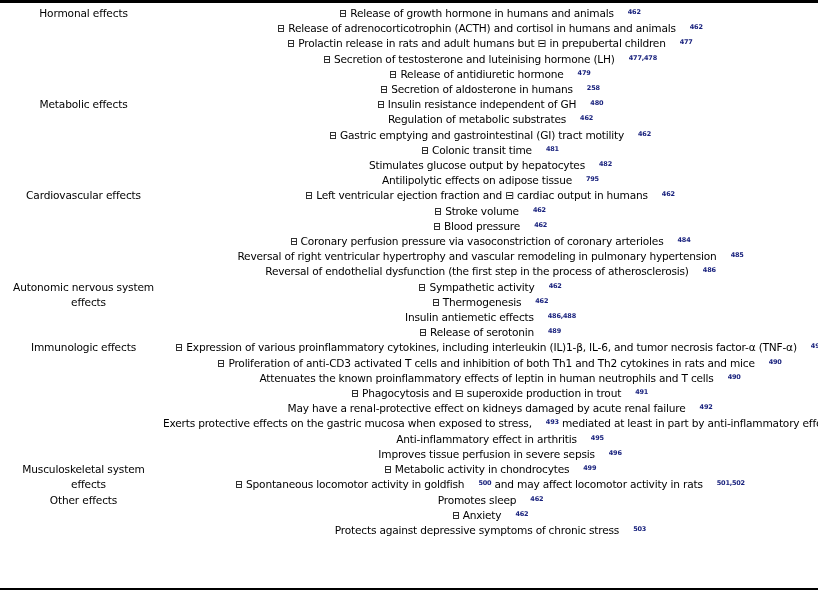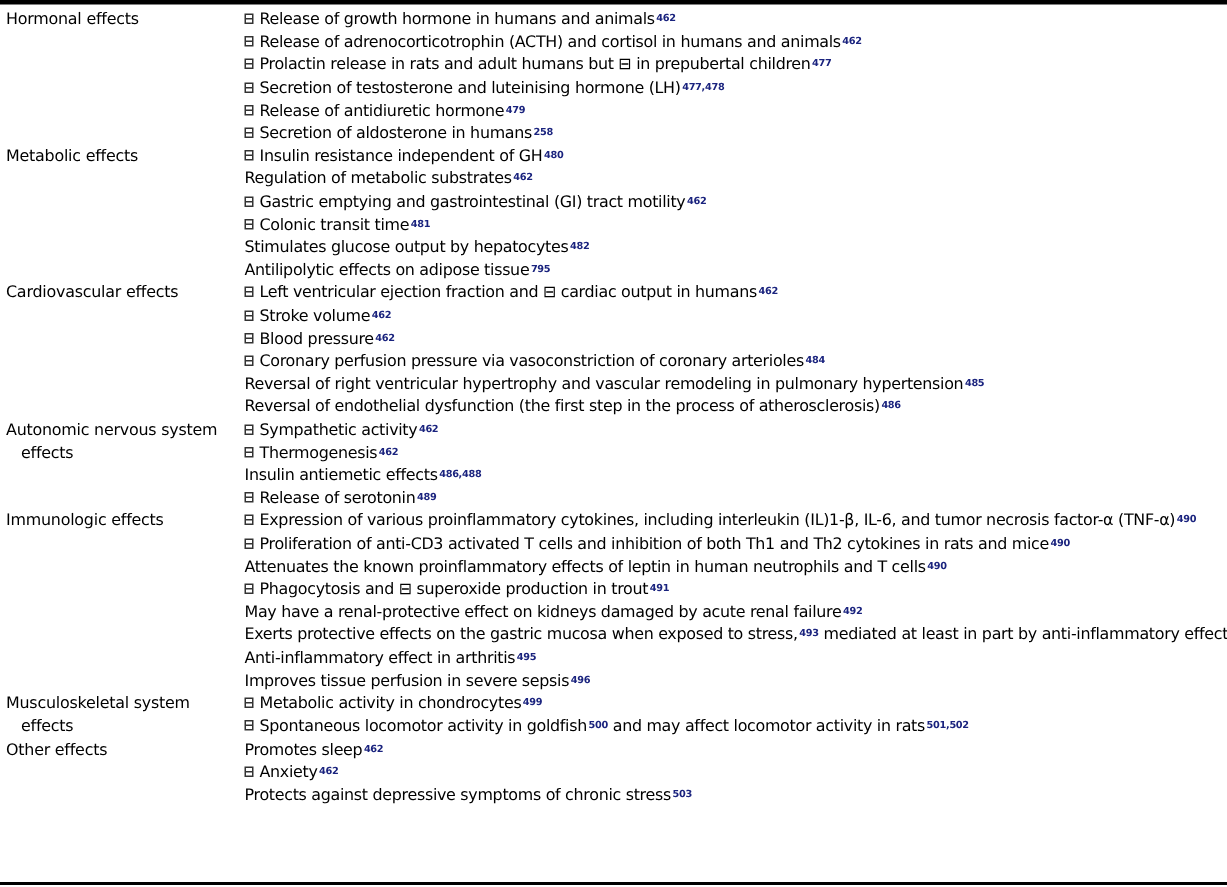--- a/index.html
+++ b/index.html
@@ -2,30 +2,30 @@
 <html><head>
 <meta charset="utf-8">
 <style>
   html, body { margin: 0; padding: 0; background: #ffffff; }
   body { width: 818px; height: 591px; overflow: hidden; position: relative;
          font-family: "DejaVu Sans", "Liberation Sans", sans-serif; color: #000; }
   .table { position: absolute; left: 0; top: 0; width: 818px; height: 591px; }
   .rule-top { position: absolute; left: 0; top: 0; width: 818px; height: 3px; background: #000; }
   .rule-bottom { position: absolute; left: 0; top: 588px; width: 818px; height: 2px; background: #000; }
   .body { position: absolute; left: 0; top: 6px; width: 818px; }
-  .group { display: flex; }
+  .group { display: flex; text-align: center; }
   .cat { width: 159px; padding-left: 4px; flex: none; font-size: 10.6px; line-height: 15.2px;
          letter-spacing: -0.15px; }
   .cat .cat-line2 { padding-left: 10px; display: block; }
   .items { flex: 1; }
   .item { font-size: 10.6px; line-height: 15.2px; white-space: nowrap; letter-spacing: -0.2px; }
   .arrow { display: inline-block; width: 6px; height: 7px; border: 1px solid #333; margin-right: 4px;
            position: relative; top: 0px; box-sizing: border-box; vertical-align: baseline; }
   .arrow::after { content: ""; position: absolute; left: 0; top: 2px; width: 4px; height: 1px; background: #333; }
-  sup { font-size: 6.5px; font-weight: bold; color: #1a237e; vertical-align: top; position: relative; top: -1px; margin-left: 1px; }
+  sup { font-size: 6.5px; font-weight: bold; color: #1a237e; vertical-align: top; position: relative; top: -1px; margin-left: 14px; }
 </style>
 </head>
 <body>
 
 <div class="table">
   <div class="rule-top"></div>
   <div class="body" id="table-body">
       <div class="group">
         <div class="cat"><span>Hormonal effects</span></div>
         <div class="items">

